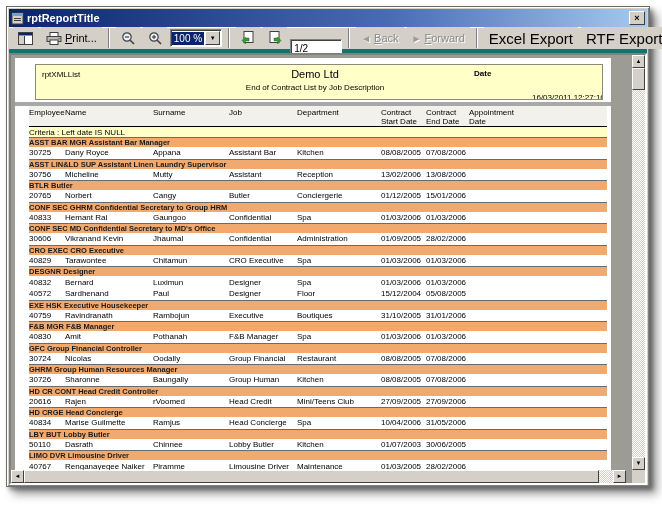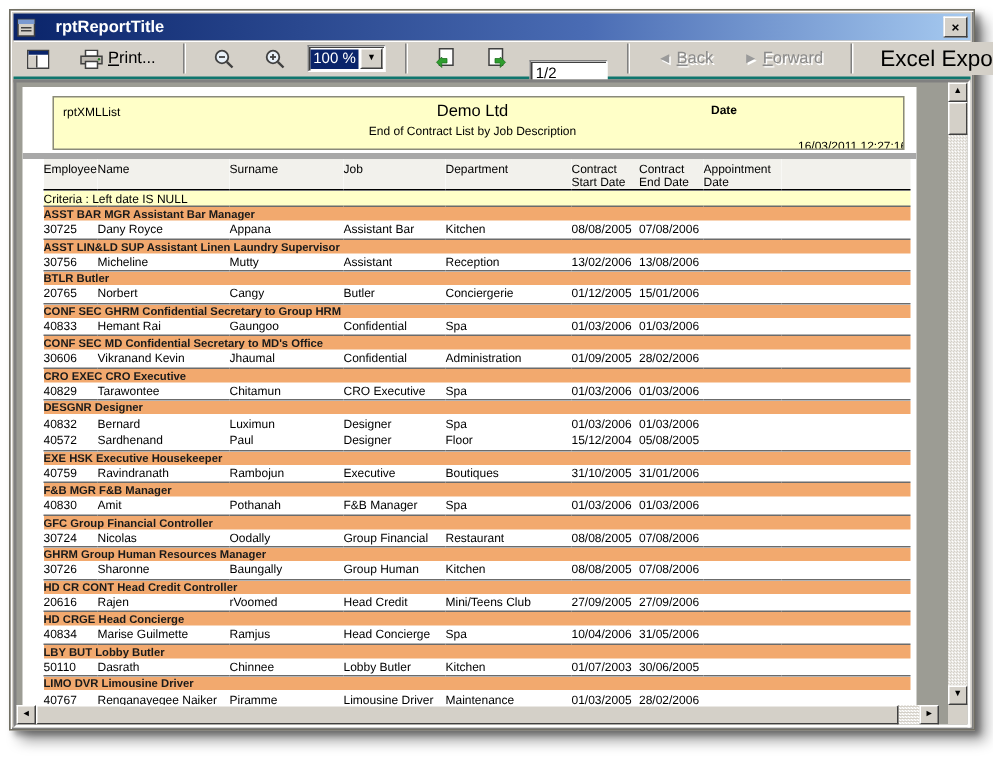--- a/index.html
+++ b/index.html
@@ -9,36 +9,36 @@
     position:absolute; left:6px; top:6px; width:644px; height:481px;
     background:#D4D0C8;
     border:1px solid #716F64;
     box-shadow: inset 1px 1px 0 #ffffff, inset -1px -1px 0 #808080,
                 7px 7px 9px rgba(0,0,0,0.40), 3px 3px 4px rgba(0,0,0,0.35);
     padding:2px;
   }
 
   
   .titlebar {
-    height:18px; display:flex; align-items:center; gap:13px; padding:0 2px;
+    height:18px; display:flex; align-items:center; gap:3px; padding:0 2px;
     background:linear-gradient(to right,#0A246A,#4A6CB4 60%,#A6CAF0);
   }
   .title-icon { width:13px; height:13px; flex:0 0 auto; }
   .title-text { color:#ffffff; font-size:11px; font-weight:bold; letter-spacing:0; flex:1 1 auto;
     white-space:nowrap; overflow:hidden; line-height:18px; }
   .close-btn {
     width:16px; height:14px; background:#D4D0C8; color:#000;
     border:1px solid; border-color:#ffffff #404040 #404040 #ffffff;
     font-size:9px; font-weight:bold; line-height:12px; text-align:center; cursor:default;
   }
 
   
   .toolbar {
-    height:26px; background:#D4D0C8; display:flex; align-items:center; gap:10px;
-    padding:0 4px; border-bottom:2px solid #0f766e; box-shadow: inset 0 1px 0 #ffffff;
+    height:26px; background:#D4D0C8; display:flex; align-items:center; gap:3px;
+    padding:0 4px; border-bottom:4px solid #0f766e; box-shadow: inset 0 1px 0 #ffffff;
     font-size:11px; color:#000;
   }
   .tb-btn {
     background:#D4D0C8; border:1px solid transparent; height:22px;
     display:flex; align-items:center; gap:3px; padding:0 4px; font-size:11px;
     font-family:"Liberation Sans", sans-serif; cursor:default; white-space:nowrap;
   }
   .tb-sep { width:2px; height:20px; margin:0 3px;
     border-left:1px solid #808080; border-right:1px solid #ffffff; }
   .u { text-decoration:underline; }

